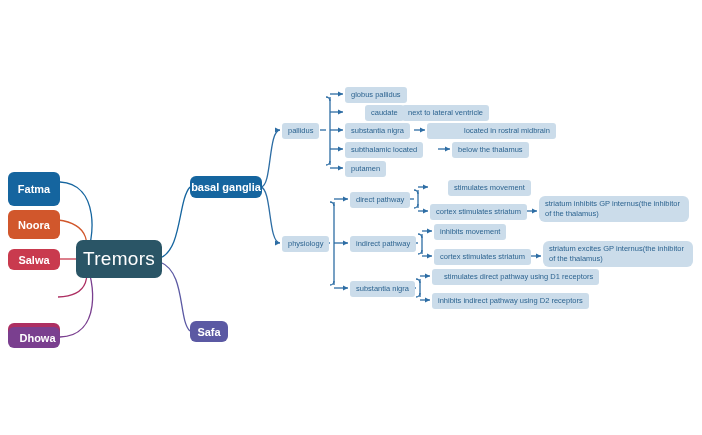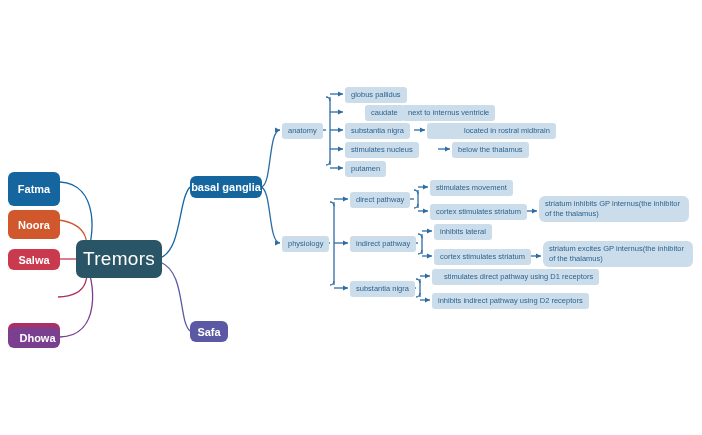--- a/index.html
+++ b/index.html
@@ -141,69 +141,69 @@
   </div>
 
   <div class="node lvl1 c-blue" style="left:190px;top:176px;width:72px;height:22px;">
     <span>basal ganglia</span>
   </div>
   <div class="node lvl1 c-violet" style="left:190px;top:321px;width:38px;height:21px;">
     <span>Safa</span>
   </div>
 
   <div class="node lb" style="left:282px;top:123px;">
-    <span>anatomy</span>
+    <span>pallidus</span>
   </div>
   <div class="node lb" style="left:282px;top:236px;">
     <span>physiology</span>
   </div>
 
   <div class="node lb" style="left:345px;top:87px;">
     <span>globus pallidus</span>
   </div>
   <div class="node lb" style="left:345px;top:105px;margin-left:20px;">
     <span>caudate</span>
   </div>
   <div class="node lb" style="left:402px;top:105px;">
-    <span>next to internus ventricle</span>
+    <span>next to lateral ventricle</span>
   </div>
   <div class="node lb" style="left:345px;top:123px;">
     <span>substantia nigra</span>
   </div>
   <div class="node lb" style="left:427px;top:123px;padding-left:37px;">
     <span>located in rostral midbrain</span>
   </div>
   <div class="node lb" style="left:345px;top:142px;">
-    <span>stimulates nucleus</span>
+    <span>subthalamic located</span>
   </div>
   <div class="node lb" style="left:452px;top:142px;">
     <span>below the thalamus</span>
   </div>
   <div class="node lb" style="left:345px;top:161px;">
     <span>putamen</span>
   </div>
 
   <div class="node lb" style="left:350px;top:192px;">
     <span>direct pathway</span>
   </div>
-  <div class="node lb" style="left:430px;top:180px;">
+  <div class="node lb" style="left:448px;top:180px;">
     <span>stimulates movement</span>
   </div>
   <div class="node lb" style="left:430px;top:204px;">
     <span>cortex stimulates striatum</span>
   </div>
   <div class="node lb wide" style="left:539px;top:196px;width:150px;">
     <span>striatum inhibits GP internus(the inhibitor of the thalamus)</span>
   </div>
 
   <div class="node lb" style="left:350px;top:236px;justify-content:flex-end;">
     <span>indirect pathway</span>
   </div>
   <div class="node lb" style="left:434px;top:224px;">
-    <span>inhibits lateral</span>
+    <span>inhibits movement</span>
   </div>
   <div class="node lb" style="left:434px;top:249px;">
     <span>cortex stimulates striatum</span>
   </div>
   <div class="node lb wide" style="left:543px;top:241px;width:150px;">
     <span>striatum excites GP internus(the inhibitor of the thalamus)</span>
   </div>
 
   <div class="node lb" style="left:350px;top:281px;">
     <span>substantia nigra</span>

